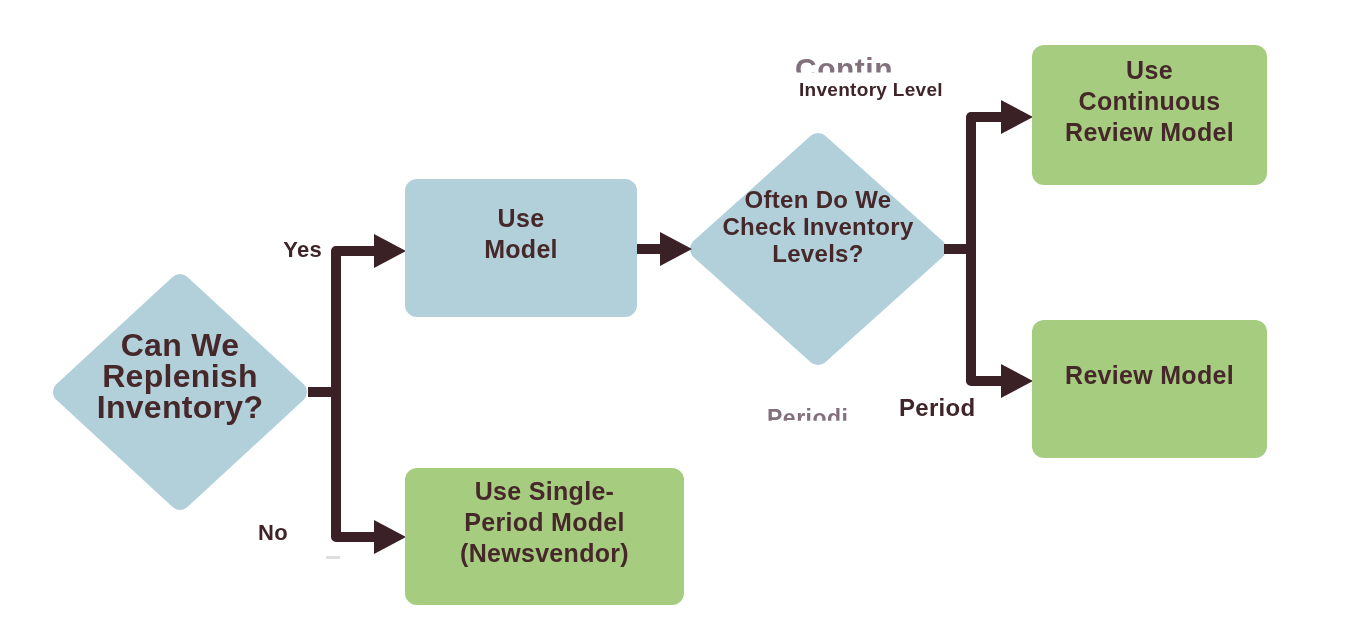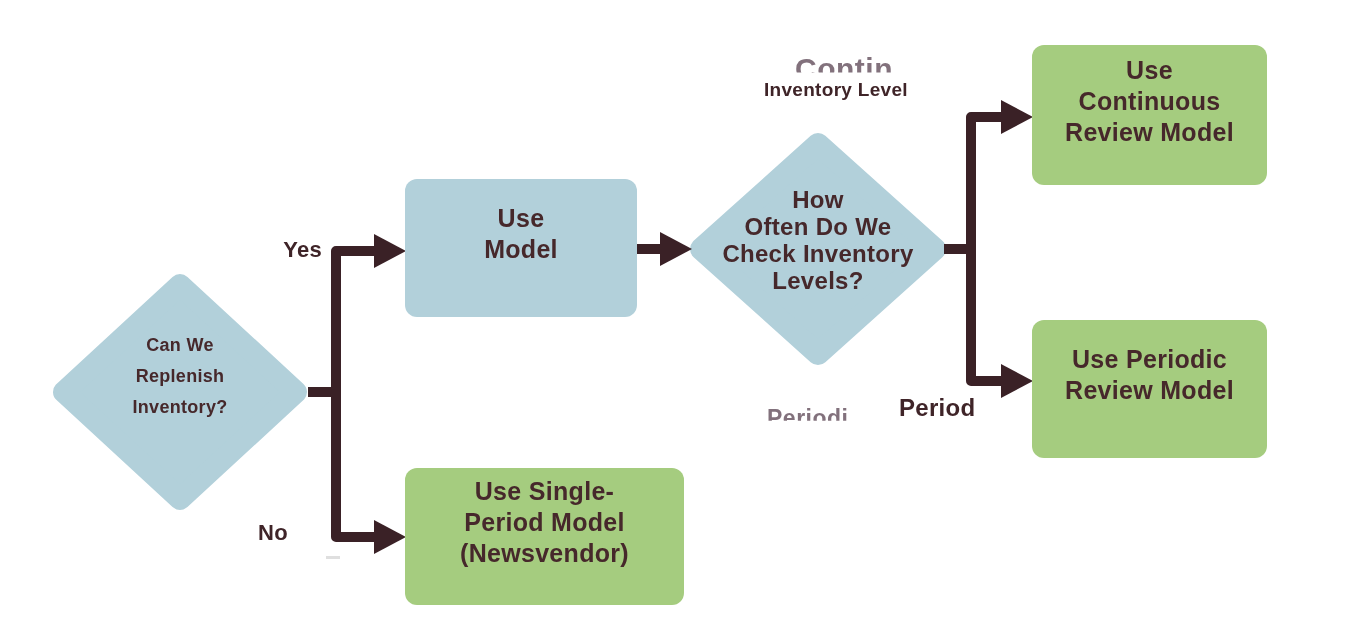--- a/index.html
+++ b/index.html
@@ -48,28 +48,27 @@
 
     <path d="M637,249 L664,249" stroke="#3a2126" stroke-width="10" fill="none"></path>
     <polygon points="692,249 660,232 660,266" fill="#3a2126"></polygon>
 
     <path d="M944,249 L973,249" stroke="#3a2126" stroke-width="10" fill="none"></path>
     <path d="M1004,117 L971,117 L971,381 L1004,381" stroke="#3a2126" stroke-width="10" fill="none" stroke-linejoin="round"></path>
     <polygon points="1033,117 1001,100 1001,134" fill="#3a2126"></polygon>
     <polygon points="1033,381 1001,364 1001,398" fill="#3a2126"></polygon>
   </svg>
 
-  <div class="dlabel" style="left:55px;top:330px;width:250px;font-size:18px;line-height:31px;">
+  <div class="dlabel" style="left:55px;top:330px;width:250px;font-size:32px;line-height:31px;">
     <div>Can We</div>
     <div>Replenish</div>
     <div>Inventory?</div>
   </div>
 
   <div class="dlabel" style="left:693px;top:186px;width:250px;font-size:24px;line-height:27px;">
-    <div>How</div>
     <div>Often Do We</div>
     <div>Check Inventory</div>
     <div>Levels?</div>
   </div>
 
   <div class="node blue" style="left:405px;top:179px;width:232px;height:138px;">
     <div>Use</div>
     <div>Model</div>
   </div>
 
@@ -79,31 +78,30 @@
     <div>(Newsvendor)</div>
   </div>
 
   <div class="node green" style="left:1032px;top:45px;width:235px;height:140px;">
     <div>Use</div>
     <div>Continuous</div>
     <div>Review Model</div>
   </div>
 
   <div class="node green" style="left:1032px;top:320px;width:235px;height:138px;">
-    <div>Use Periodic</div>
     <div>Review Model</div>
   </div>
 
   <div class="elabel" style="left:258px;top:237px;width:64px;text-align:right;font-size:22px;">Yes</div>
 
   <div class="elabel" style="left:258px;top:520px;width:64px;text-align:left;font-size:22px;">No</div>
 
   <div class="remnant" style="left:795px;top:52px;font-size:30px;clip-path:inset(0 0 40% 0);">Contin</div>
 
-  <div class="elabel" style="left:764px;top:79px;font-size:19px;">Inventory Level</div>
+  <div class="elabel" style="left:799px;top:79px;font-size:19px;">Inventory Level</div>
 
   <div class="remnant" style="left:767px;top:405px;font-size:23px;clip-path:inset(0 0 42% 0);">Periodi</div>
 
   <div class="elabel" style="left:899px;top:394px;font-size:24px;">Period</div>
 
   <div class="artifact" style="left:326px;top:556px;width:14px;height:3px;"></div>
 
 </div>
 
 </body></html>

